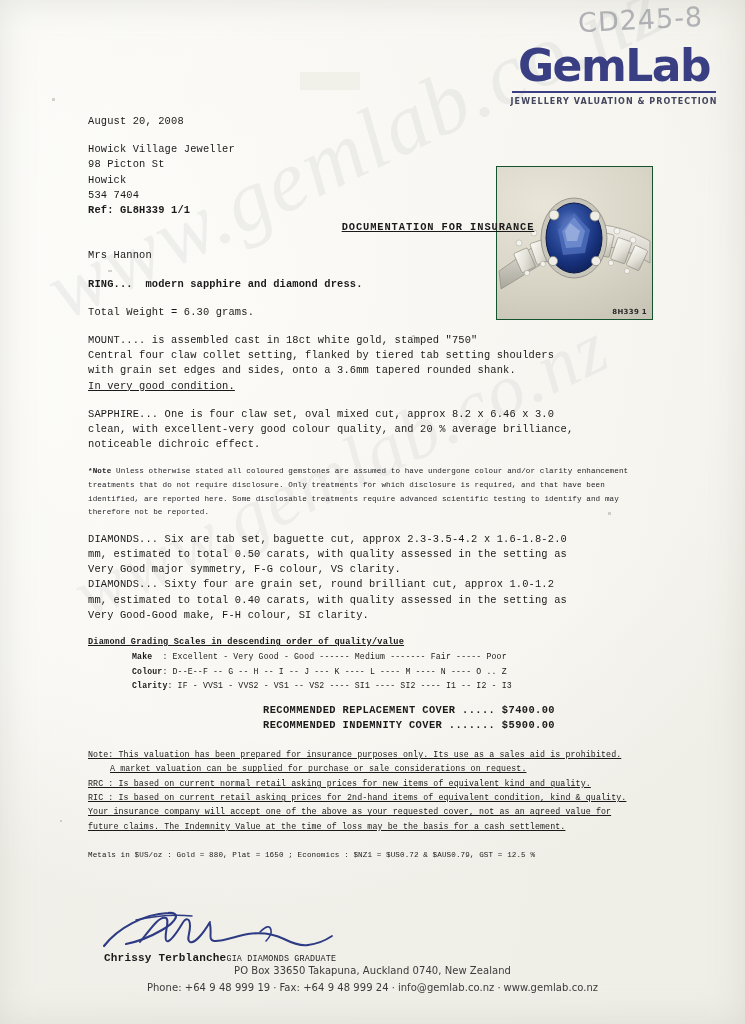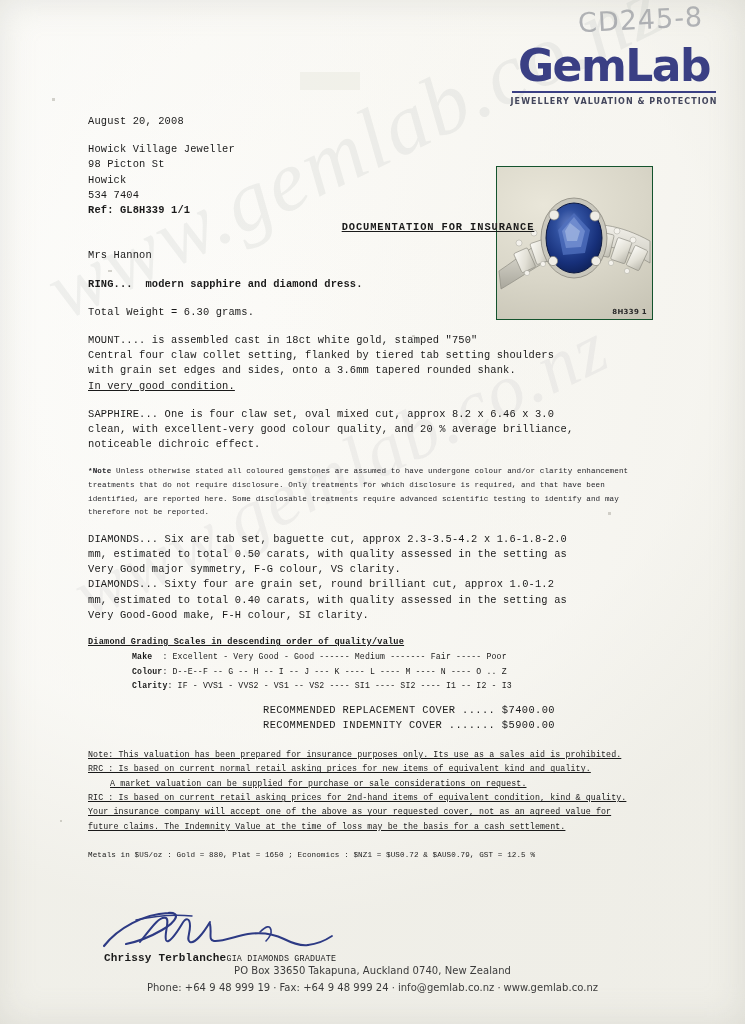--- a/index.html
+++ b/index.html
@@ -146,21 +146,21 @@
   .scales .title { font-weight: bold; text-decoration: underline; font-size: 8.6px; letter-spacing: 0.2px; }
   .scales .row { white-space: pre; margin-top: 1px; }
   .scales .row b { font-weight: bold; padding-left: 44px; }
 
   
   .covers {
     margin: 0 0 14px 0;
     padding-left: 175px;
     font-size: 10.4px;
     line-height: 15.6px;
-    font-weight: normal;
+    font-weight: bold;
     letter-spacing: 0.4px;
   }
   .covers .ln { white-space: pre; }
 
   
   .notes { font-size: 8.3px; line-height: 14.4px; letter-spacing: 0.1px; }
   .notes .ln { white-space: pre; text-decoration: underline; }
   .notes .indent { padding-left: 22px; }
 
   .metals { margin-top: 14px; font-size: 7.6px; letter-spacing: 0.1px; white-space: pre; }
@@ -369,22 +369,22 @@
       <div class="row"><b>Clarity</b><span>: IF - VVS1 - VVS2 - VS1 -- VS2 ---- SI1 ---- SI2 ---- I1 -- I2 - I3</span></div>
     </div>
 
     <div class="covers">
       <div class="ln">RECOMMENDED REPLACEMENT COVER ..... $7400.00</div>
       <div class="ln">RECOMMENDED INDEMNITY COVER ....... $5900.00</div>
     </div>
 
     <div class="notes">
       <div class="ln">Note: This valuation has been prepared for insurance purposes only. Its use as a sales aid is prohibited.</div>
+      <div class="ln indent">A market valuation can be supplied for purchase or sale considerations on request.</div>
       <div class="ln">RRC : Is based on current normal retail asking prices for new items of equivalent kind and quality.</div>
-      <div class="ln indent">A market valuation can be supplied for purchase or sale considerations on request.</div>
       <div class="ln">RIC : Is based on current retail asking prices for 2nd-hand items of equivalent condition, kind &amp; quality.</div>
       <div class="ln">Your insurance company will accept one of the above as your requested cover, not as an agreed value for</div>
       <div class="ln">future claims. The Indemnity Value at the time of loss may be the basis for a cash settlement.</div>
       <div class="metals">Metals in $US/oz : Gold = 880, Plat = 1650 ; Economics : $NZ1 = $US0.72 &amp; $AUS0.79, GST = 12.5 %</div>
     </div>
 
   </div>
 
   <div class="sig-wrap">
     <svg class="sig-svg" width="300" height="48" viewBox="0 0 300 48">

